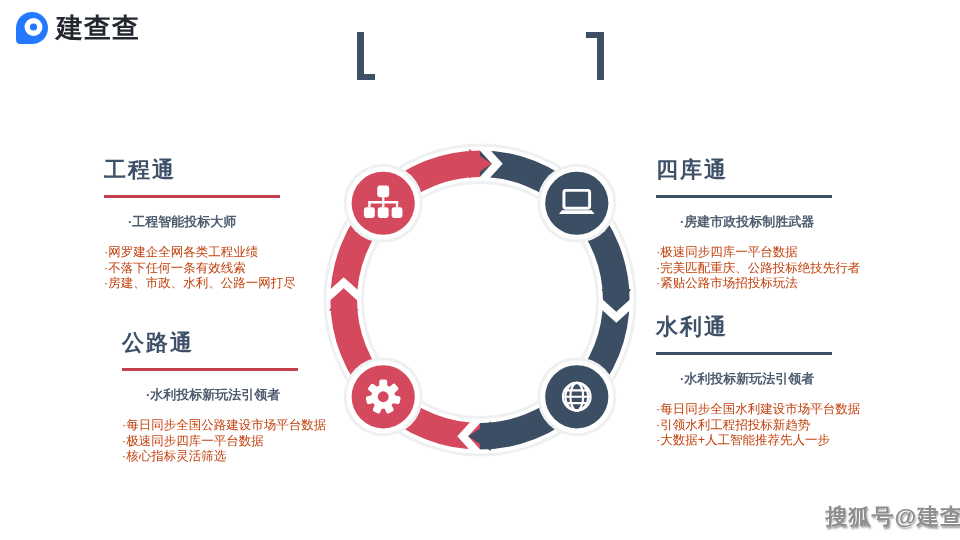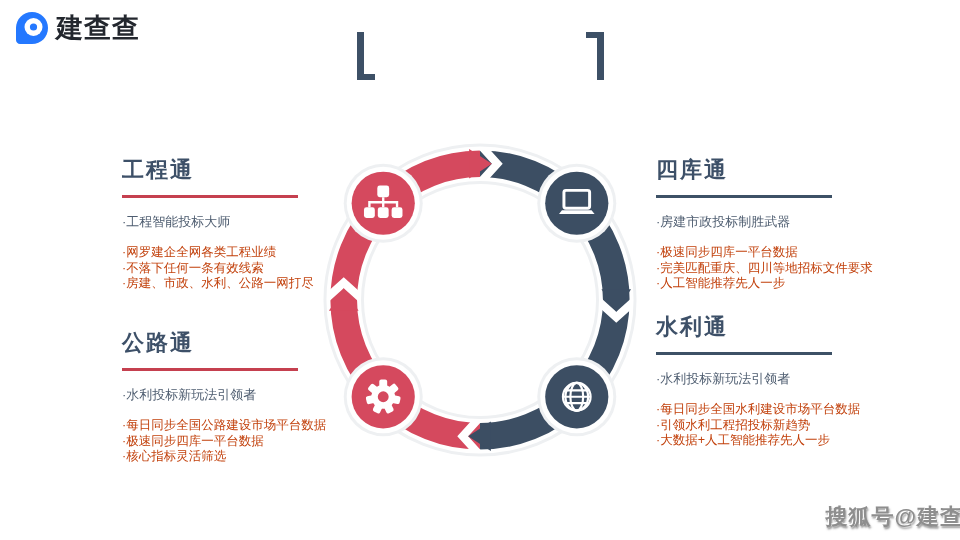--- a/index.html
+++ b/index.html
@@ -17,29 +17,29 @@
   .bracket-left{left:357px;}
   .bracket-left::after{content:"";position:absolute;left:7px;bottom:0;width:11px;height:6px;background:#3d5066;}
   .bracket-right{left:597px;}
   .bracket-right::after{content:"";position:absolute;right:7px;top:0;width:11px;height:6px;background:#3d5066;}
   .title-center{position:absolute;left:380px;top:30px;width:200px;text-align:center;}
   .main-title{font-size:28px;font-weight:bold;color:#44546a;letter-spacing:3px;}
   .title-underline{width:46px;height:4px;background:#e03e56;margin:6px auto 5px auto;}
   .site-url{font-size:11px;color:#9aa0a8;letter-spacing:0.5px;}
   
   .section{position:absolute;width:250px;}
-  .sec-tl{left:122px;top:155px;}
+  .sec-tl{left:104px;top:155px;}
   .sec-tr{left:656px;top:155px;}
   .sec-bl{left:122px;top:328px;}
   .sec-br{left:656px;top:312px;}
   .sec-title{font-size:22px;font-weight:bold;color:#3d5068;letter-spacing:2px;}
   .sec-underline{width:176px;height:3px;margin:10px 0 15px 0;}
   .u-red{background:#c5404f;}
   .u-navy{background:#3d5166;}
-  .sec-lead{font-size:13px;font-weight:normal;color:#4e5d70;margin-bottom:14px;white-space:nowrap;}
+  .sec-lead{font-size:13px;font-weight:bold;color:#4e5d70;margin-bottom:14px;white-space:nowrap;margin-left:24px;}
   .sec-line{font-size:12.5px;color:#c2410c;line-height:15.5px;white-space:nowrap;}
   
   .diagram{position:absolute;left:322px;top:142px;width:316px;height:316px;}
   
   .watermark{
     position:absolute;right:10px;bottom:8px;font-size:22px;font-weight:bold;
     color:#8e8e8e;letter-spacing:1px;
     text-shadow:-1px -1px 0 #ffffff,1px 2px 2px rgba(70,70,70,0.55);
   }
 </style>
@@ -67,22 +67,22 @@
     <div class="sec-line">·网罗建企全网各类工程业绩</div>
     <div class="sec-line">·不落下任何一条有效线索</div>
     <div class="sec-line">·房建、市政、水利、公路一网打尽</div>
   </div>
 
   <div class="section sec-tr">
     <div class="sec-title">四库通</div>
     <div class="sec-underline u-navy"></div>
     <div class="sec-lead">·房建市政投标制胜武器</div>
     <div class="sec-line">·极速同步四库一平台数据</div>
-    <div class="sec-line">·完美匹配重庆、四川等地招标文件要求</div>
-    <div class="sec-line">·人工智能推荐先人一步</div>
+    <div class="sec-line">·完美匹配重庆、公路投标绝技先行者</div>
+    <div class="sec-line">·紧贴公路市场招投标玩法</div>
   </div>
 
   <div class="section sec-bl">
     <div class="sec-title">公路通</div>
     <div class="sec-underline u-red"></div>
     <div class="sec-lead">·水利投标新玩法引领者</div>
     <div class="sec-line">·每日同步全国公路建设市场平台数据</div>
     <div class="sec-line">·极速同步四库一平台数据</div>
     <div class="sec-line">·核心指标灵活筛选</div>
   </div>

